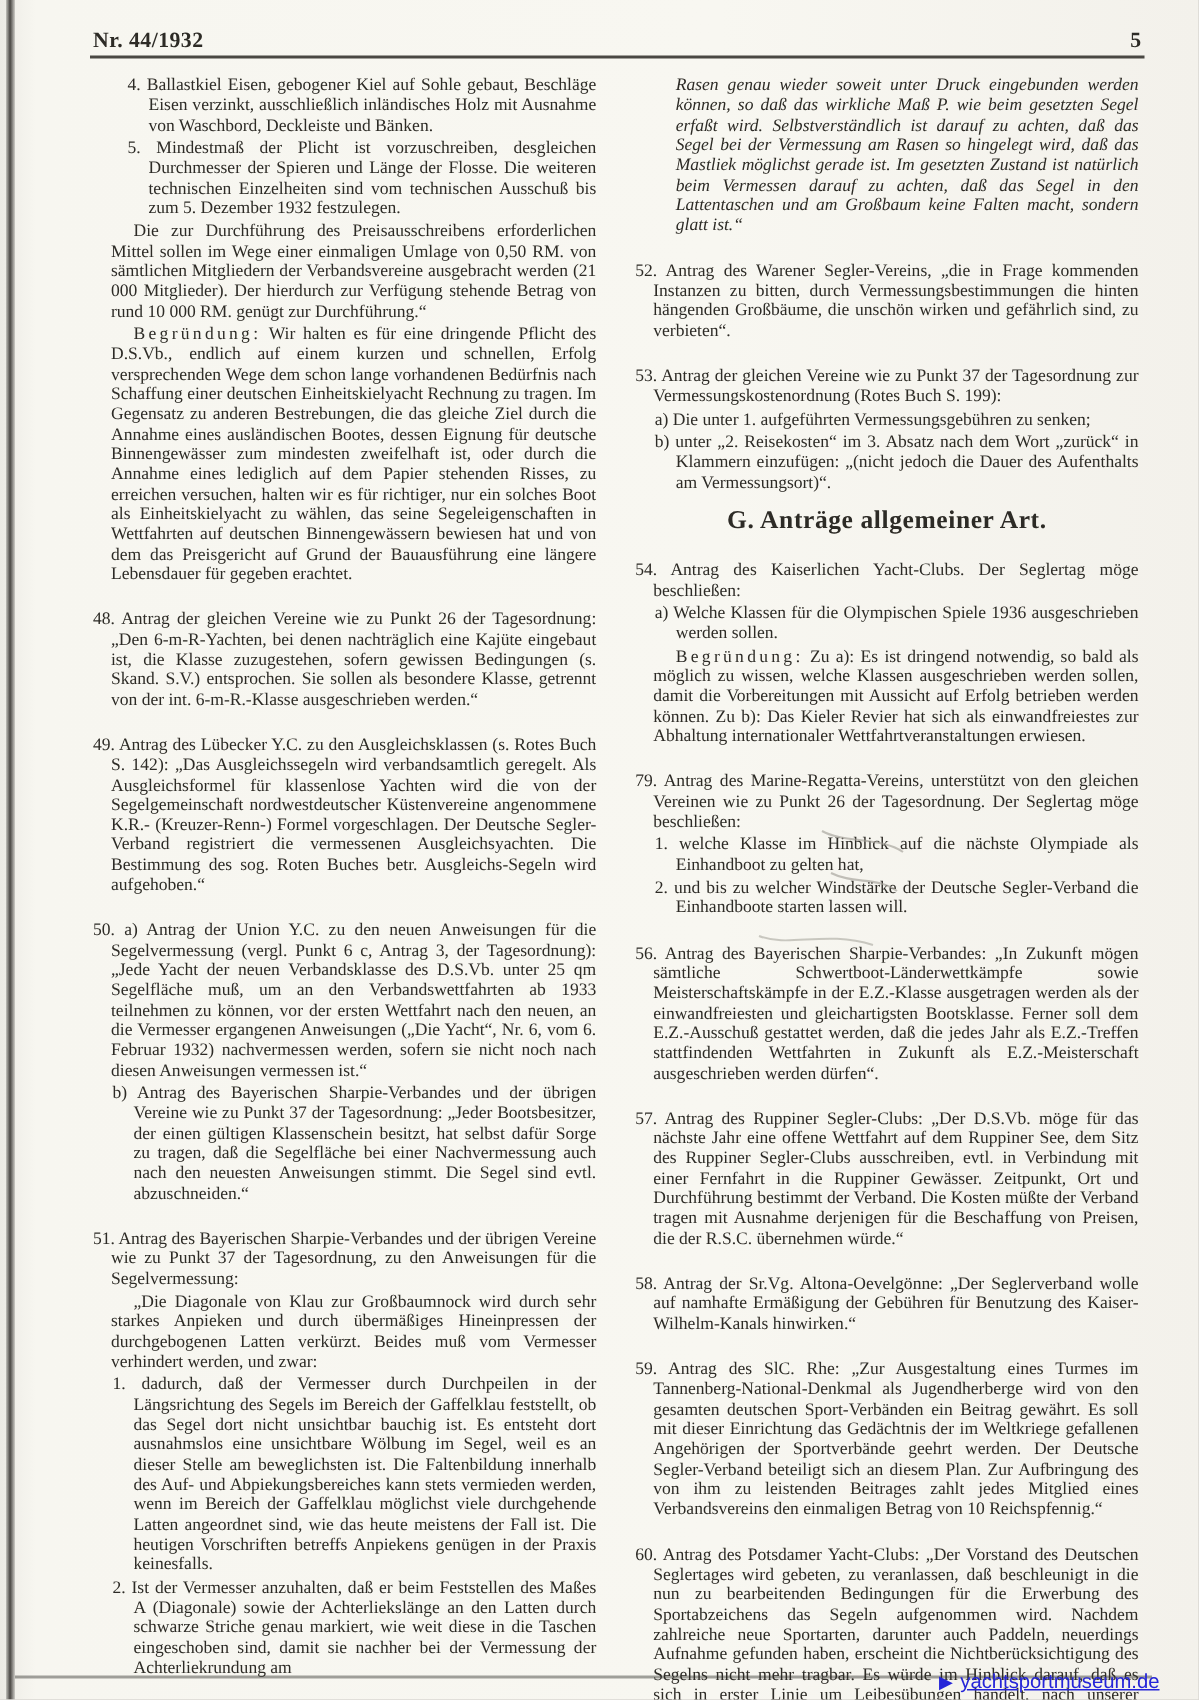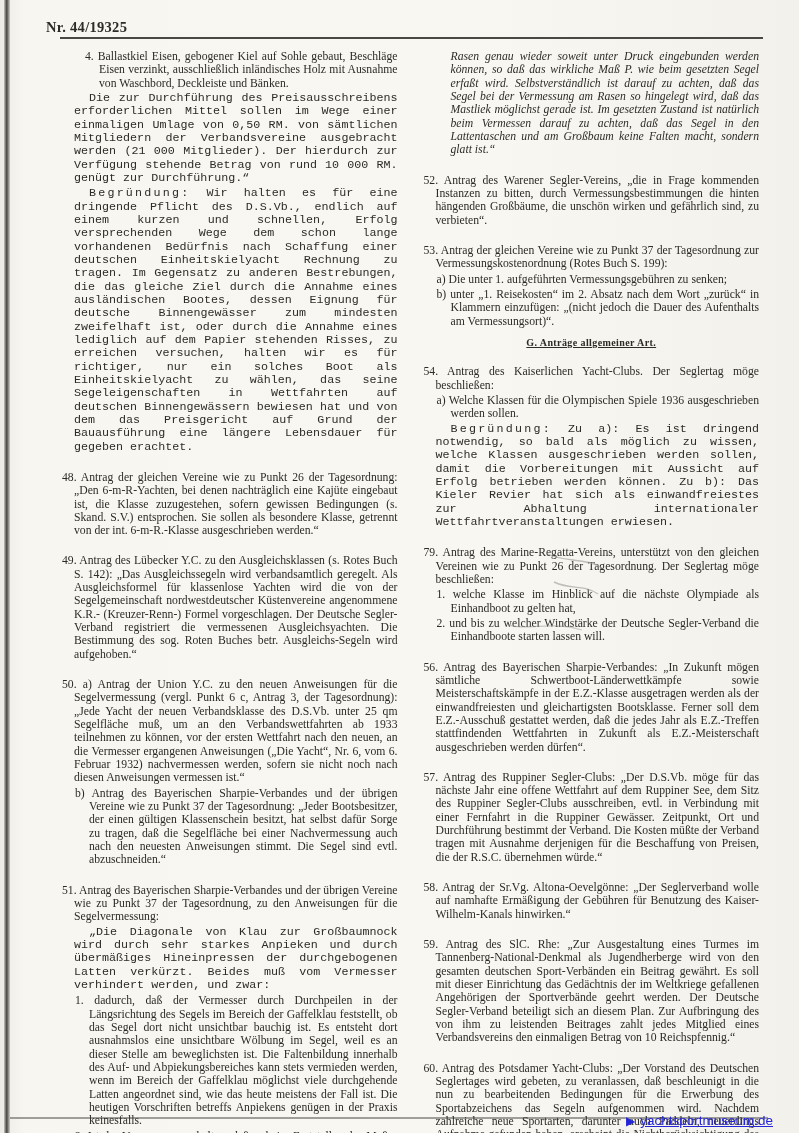--- a/index.html
+++ b/index.html
@@ -16,34 +16,34 @@
   .scan-edge-left{
     position:absolute;left:4px;top:0;bottom:0;width:6px;
     background:linear-gradient(to right,rgba(70,68,62,.25),rgba(42,40,37,.85) 45%,rgba(70,68,62,.2));
     filter:blur(.4px);
   }
   .scan-edge-bottom{
     position:absolute;left:10px;bottom:14px;width:758px;height:2px;
     background:rgba(52,50,46,.45);filter:blur(.5px);
   }
   .page-header{
-    position:absolute;top:19px;left:46px;right:38px;
-    display:flex;
+    position:absolute;top:19px;left:62px;right:38px;
+    display:flex;justify-content:space-between;
     font-weight:bold;font-size:14.5px;letter-spacing:.3px;
   }
   .header-rule{position:absolute;top:37px;left:60px;right:36px;height:1.5px;background:#4a4843;}
   .columns{position:absolute;top:50px;left:62px;right:40px;display:flex;gap:26px;}
   .col{width:336px;font-size:11.7px;line-height:1.14;}
   .blk{text-align:justify;hyphens:auto;-webkit-hyphens:auto;margin:0 0 2px 0;}
   .item{padding-left:37px;text-indent:-14px;}
-  .para{padding-left:12px;text-indent:15px;font-family:Liberation Mono, monospace;}
+  .para{padding-left:12px;text-indent:15px;}
   .entry{padding-left:12px;text-indent:-12px;margin-top:17px;}
   .sub{padding-left:27px;text-indent:-14px;}
   .cont{padding-left:27px;font-style:italic;}
-  .heading{text-align:center;font-weight:bold;text-indent:0;padding:0;margin:9px 0 7px;font-size:10px;letter-spacing:.4px;text-decoration:underline;}
+  .heading{text-align:center;font-weight:bold;text-indent:0;padding:0;margin:9px 0 7px;font-size:17px;letter-spacing:.4px;}
   .lead{letter-spacing:2.2px;}
   .marker{white-space:pre;}
   .watermark{
     position:absolute;right:26px;bottom:5px;
     display:flex;align-items:center;gap:5px;cursor:pointer;
     font-family:"Liberation Sans","DejaVu Sans",sans-serif;text-decoration:none;
   }
   .wm-icon{font-size:12px;line-height:1;}
   .wm-text{font-size:13.5px;text-decoration:underline;font-weight:500;}
   .pencil{position:absolute;pointer-events:none;}
@@ -57,37 +57,38 @@
 
   <header class="page-header">
     <span class="issue">Nr. 44/1932</span>
     <span class="pageno">5</span>
   </header>
   <div class="header-rule"></div>
 
   <main class="columns">
     <div class="col" id="col-left">
         <div class="blk item"><span class="marker">4. </span><span class="txt">Ballastkiel Eisen, gebogener Kiel auf Sohle gebaut, Beschläge Eisen verzinkt, ausschließlich inländisches Holz mit Ausnahme von Waschbord, Deckleiste und Bänken.</span></div>
+        <div class="blk item"><span class="marker">5. </span><span class="txt">Mindestmaß der Plicht ist vorzuschreiben, desgleichen Durchmesser der Spieren und Länge der Flosse. Die weiteren technischen Einzelheiten sind vom technischen Ausschuß bis zum 5. Dezember 1932 festzulegen.</span></div>
         <div class="blk para"><span class="txt">Die zur Durchführung des Preisausschreibens erforderlichen Mittel sollen im Wege einer einmaligen Umlage von 0,50 RM. von sämtlichen Mitgliedern der Verbandsvereine ausgebracht werden (21 000 Mitglieder). Der hierdurch zur Verfügung stehende Betrag von rund 10 000 RM. genügt zur Durchführung.“</span></div>
         <div class="blk para"><span class="lead">Begründung:</span> <span class="txt">Wir halten es für eine dringende Pflicht des D.S.Vb., endlich auf einem kurzen und schnellen, Erfolg versprechenden Wege dem schon lange vorhandenen Bedürfnis nach Schaffung einer deutschen Einheitskielyacht Rechnung zu tragen. Im Gegensatz zu anderen Bestrebungen, die das gleiche Ziel durch die Annahme eines ausländischen Bootes, dessen Eignung für deutsche Binnengewässer zum mindesten zweifelhaft ist, oder durch die Annahme eines lediglich auf dem Papier stehenden Risses, zu erreichen versuchen, halten wir es für richtiger, nur ein solches Boot als Einheitskielyacht zu wählen, das seine Segeleigenschaften in Wettfahrten auf deutschen Binnengewässern bewiesen hat und von dem das Preisgericht auf Grund der Bauausführung eine längere Lebensdauer für gegeben erachtet.</span></div>
         <div class="blk entry"><span class="marker">48. </span><span class="txt">Antrag der gleichen Vereine wie zu Punkt 26 der Tagesordnung: „Den 6-m-R-Yachten, bei denen nachträglich eine Kajüte eingebaut ist, die Klasse zuzugestehen, sofern gewissen Bedingungen (s. Skand. S.V.) entsprochen. Sie sollen als besondere Klasse, getrennt von der int. 6-m-R.-Klasse ausgeschrieben werden.“</span></div>
         <div class="blk entry"><span class="marker">49. </span><span class="txt">Antrag des Lübecker Y.C. zu den Ausgleichsklassen (s. Rotes Buch S. 142): „Das Ausgleichssegeln wird verbandsamtlich geregelt. Als Ausgleichsformel für klassenlose Yachten wird die von der Segelgemeinschaft nordwestdeutscher Küstenvereine angenommene K.R.- (Kreuzer-Renn-) Formel vorgeschlagen. Der Deutsche Segler-Verband registriert die vermessenen Ausgleichsyachten. Die Bestimmung des sog. Roten Buches betr. Ausgleichs-Segeln wird aufgehoben.“</span></div>
         <div class="blk entry"><span class="marker">50. a) </span><span class="txt">Antrag der Union Y.C. zu den neuen Anweisungen für die Segelvermessung (vergl. Punkt 6 c, Antrag 3, der Tagesordnung): „Jede Yacht der neuen Verbandsklasse des D.S.Vb. unter 25 qm Segelfläche muß, um an den Verbandswettfahrten ab 1933 teilnehmen zu können, vor der ersten Wettfahrt nach den neuen, an die Vermesser ergangenen Anweisungen („Die Yacht“, Nr. 6, vom 6. Februar 1932) nachvermessen werden, sofern sie nicht noch nach diesen Anweisungen vermessen ist.“</span></div>
         <div class="blk sub"><span class="marker">b) </span><span class="txt">Antrag des Bayerischen Sharpie-Verbandes und der übrigen Vereine wie zu Punkt 37 der Tagesordnung: „Jeder Bootsbesitzer, der einen gültigen Klassenschein besitzt, hat selbst dafür Sorge zu tragen, daß die Segelfläche bei einer Nachvermessung auch nach den neuesten Anweisungen stimmt. Die Segel sind evtl. abzuschneiden.“</span></div>
         <div class="blk entry"><span class="marker">51. </span><span class="txt">Antrag des Bayerischen Sharpie-Verbandes und der übrigen Vereine wie zu Punkt 37 der Tagesordnung, zu den Anweisungen für die Segelvermessung:</span></div>
         <div class="blk para"><span class="txt">„Die Diagonale von Klau zur Großbaumnock wird durch sehr starkes Anpieken und durch übermäßiges Hineinpressen der durchgebogenen Latten verkürzt. Beides muß vom Vermesser verhindert werden, und zwar:</span></div>
         <div class="blk sub"><span class="marker">1. </span><span class="txt">dadurch, daß der Vermesser durch Durchpeilen in der Längsrichtung des Segels im Bereich der Gaffelklau feststellt, ob das Segel dort nicht unsichtbar bauchig ist. Es entsteht dort ausnahmslos eine unsichtbare Wölbung im Segel, weil es an dieser Stelle am beweglichsten ist. Die Faltenbildung innerhalb des Auf- und Abpiekungsbereiches kann stets vermieden werden, wenn im Bereich der Gaffelklau möglichst viele durchgehende Latten angeordnet sind, wie das heute meistens der Fall ist. Die heutigen Vorschriften betreffs Anpiekens genügen in der Praxis keinesfalls.</span></div>
         <div class="blk sub"><span class="marker">2. </span><span class="txt">Ist der Vermesser anzuhalten, daß er beim Feststellen des Maßes A (Diagonale) sowie der Achterliekslänge an den Latten durch schwarze Striche genau markiert, wie weit diese in die Taschen eingeschoben sind, damit sie nachher bei der Vermessung der Achterliekrundung am</span></div>
       </div>
     <div class="col" id="col-right">
         <div class="blk cont"><span class="txt">Rasen genau wieder soweit unter Druck eingebunden werden können, so daß das wirkliche Maß P. wie beim gesetzten Segel erfaßt wird. Selbstverständlich ist darauf zu achten, daß das Segel bei der Vermessung am Rasen so hingelegt wird, daß das Mastliek möglichst gerade ist. Im gesetzten Zustand ist natürlich beim Vermessen darauf zu achten, daß das Segel in den Lattentaschen und am Großbaum keine Falten macht, sondern glatt ist.“</span></div>
         <div class="blk entry"><span class="marker">52. </span><span class="txt">Antrag des Warener Segler-Vereins, „die in Frage kommenden Instanzen zu bitten, durch Vermessungsbestimmungen die hinten hängenden Großbäume, die unschön wirken und gefährlich sind, zu verbieten“.</span></div>
         <div class="blk entry"><span class="marker">53. </span><span class="txt">Antrag der gleichen Vereine wie zu Punkt 37 der Tagesordnung zur Vermessungskostenordnung (Rotes Buch S. 199):</span></div>
         <div class="blk sub"><span class="marker">a) </span><span class="txt">Die unter 1. aufgeführten Vermessungsgebühren zu senken;</span></div>
-        <div class="blk sub"><span class="marker">b) </span><span class="txt">unter „1. Reisekosten“ im 2. Absatz nach dem Wort „zurück“ in Klammern einzufügen: „(nicht jedoch die Dauer des Aufenthalts am Vermessungsort)“.</span></div>
+        <div class="blk sub"><span class="marker">b) </span><span class="txt">unter „2. Reisekosten“ im 3. Absatz nach dem Wort „zurück“ in Klammern einzufügen: „(nicht jedoch die Dauer des Aufenthalts am Vermessungsort)“.</span></div>
         <div class="blk heading"><span class="txt">G. Anträge allgemeiner Art.</span></div>
         <div class="blk entry"><span class="marker">54. </span><span class="txt">Antrag des Kaiserlichen Yacht-Clubs. Der Seglertag möge beschließen:</span></div>
         <div class="blk sub"><span class="marker">a) </span><span class="txt">Welche Klassen für die Olympischen Spiele 1936 ausgeschrieben werden sollen.</span></div>
         <div class="blk para"><span class="lead">Begründung:</span> <span class="txt">Zu a): Es ist dringend notwendig, so bald als möglich zu wissen, welche Klassen ausgeschrieben werden sollen, damit die Vorbereitungen mit Aussicht auf Erfolg betrieben werden können. Zu b): Das Kieler Revier hat sich als einwandfreiestes zur Abhaltung internationaler Wettfahrtveranstaltungen erwiesen.</span></div>
         <div class="blk entry"><span class="marker">79. </span><span class="txt">Antrag des Marine-Regatta-Vereins, unterstützt von den gleichen Vereinen wie zu Punkt 26 der Tagesordnung. Der Seglertag möge beschließen:</span></div>
         <div class="blk sub"><span class="marker">1. </span><span class="txt">welche Klasse im Hinblick auf die nächste Olympiade als Einhandboot zu gelten hat,</span></div>
         <div class="blk sub"><span class="marker">2. </span><span class="txt">und bis zu welcher Windstärke der Deutsche Segler-Verband die Einhandboote starten lassen will.</span></div>
         <div class="blk entry"><span class="marker">56. </span><span class="txt">Antrag des Bayerischen Sharpie-Verbandes: „In Zukunft mögen sämtliche Schwertboot-Länderwettkämpfe sowie Meisterschaftskämpfe in der E.Z.-Klasse ausgetragen werden als der einwandfreiesten und gleichartigsten Bootsklasse. Ferner soll dem E.Z.-Ausschuß gestattet werden, daß die jedes Jahr als E.Z.-Treffen stattfindenden Wettfahrten in Zukunft als E.Z.-Meisterschaft ausgeschrieben werden dürfen“.</span></div>
         <div class="blk entry"><span class="marker">57. </span><span class="txt">Antrag des Ruppiner Segler-Clubs: „Der D.S.Vb. möge für das nächste Jahr eine offene Wettfahrt auf dem Ruppiner See, dem Sitz des Ruppiner Segler-Clubs ausschreiben, evtl. in Verbindung mit einer Fernfahrt in die Ruppiner Gewässer. Zeitpunkt, Ort und Durchführung bestimmt der Verband. Die Kosten müßte der Verband tragen mit Ausnahme derjenigen für die Beschaffung von Preisen, die der R.S.C. übernehmen würde.“</span></div>
         <div class="blk entry"><span class="marker">58. </span><span class="txt">Antrag der Sr.Vg. Altona-Oevelgönne: „Der Seglerverband wolle auf namhafte Ermäßigung der Gebühren für Benutzung des Kaiser-Wilhelm-Kanals hinwirken.“</span></div>

